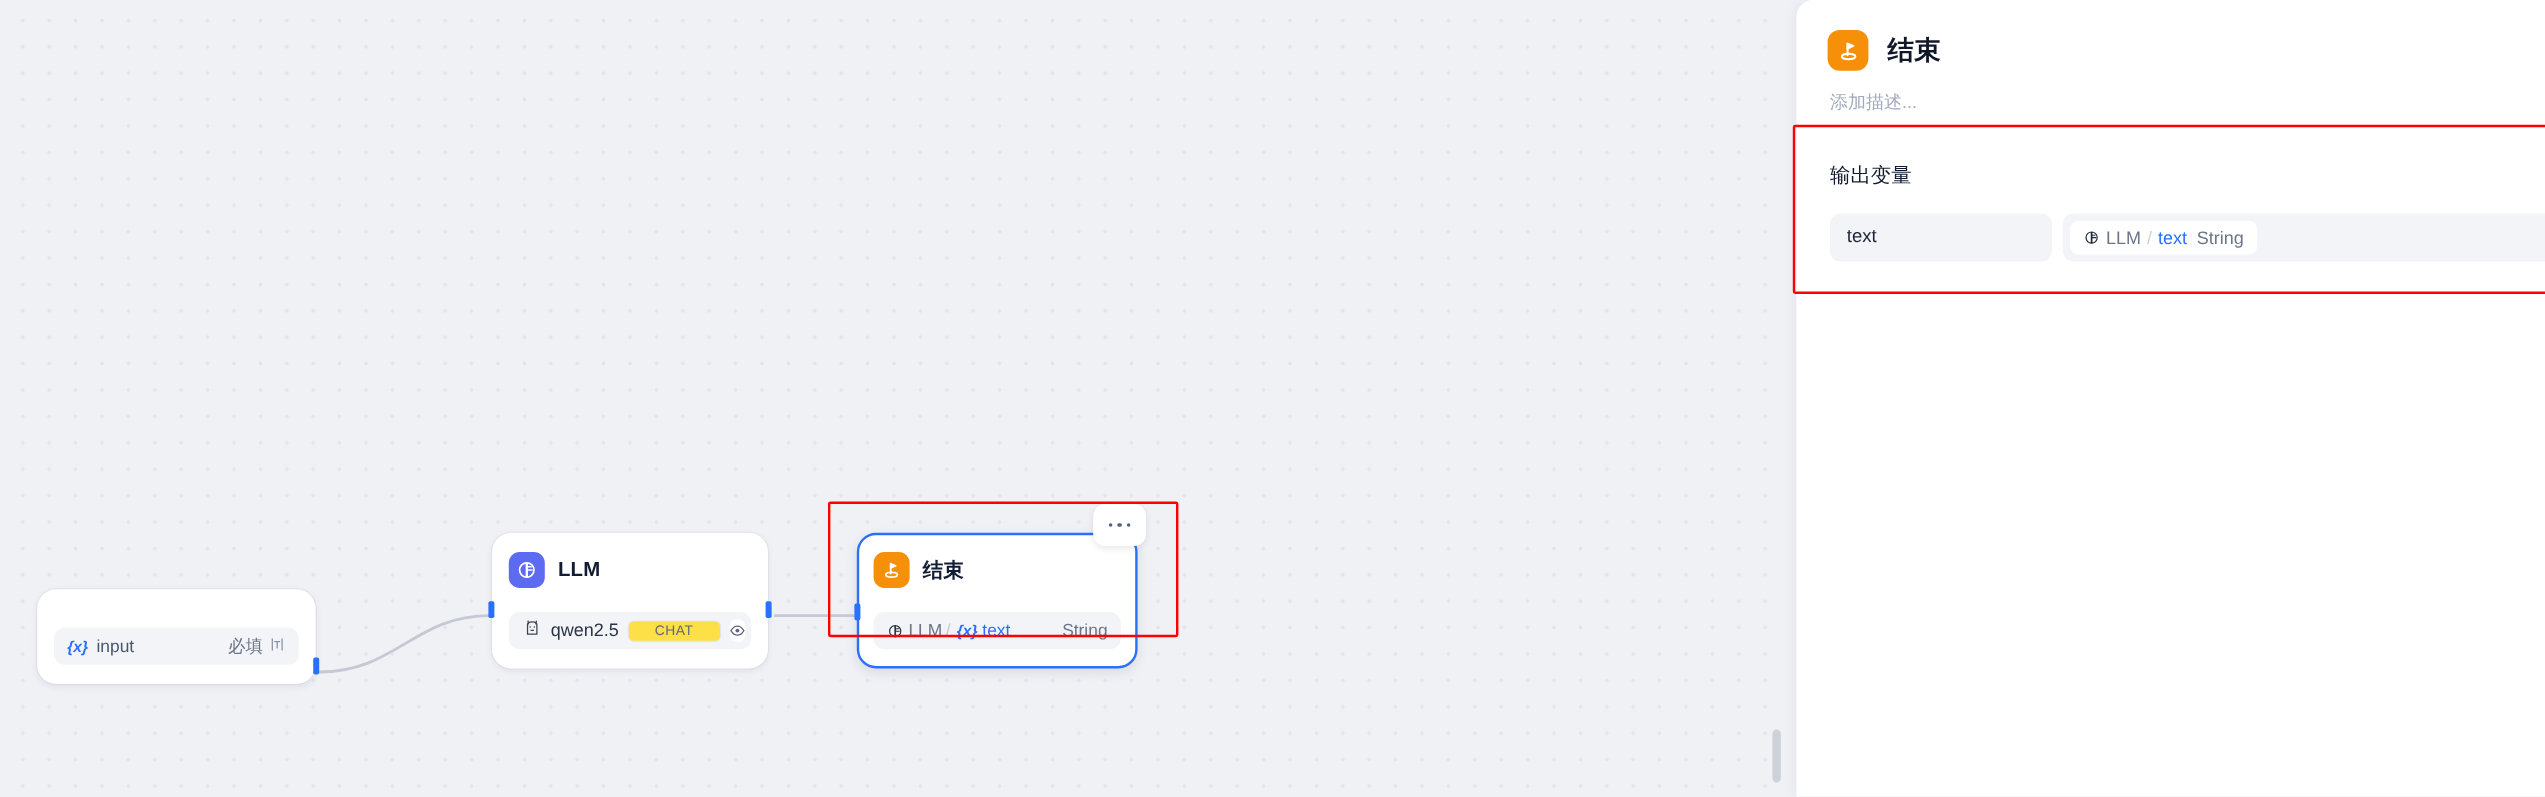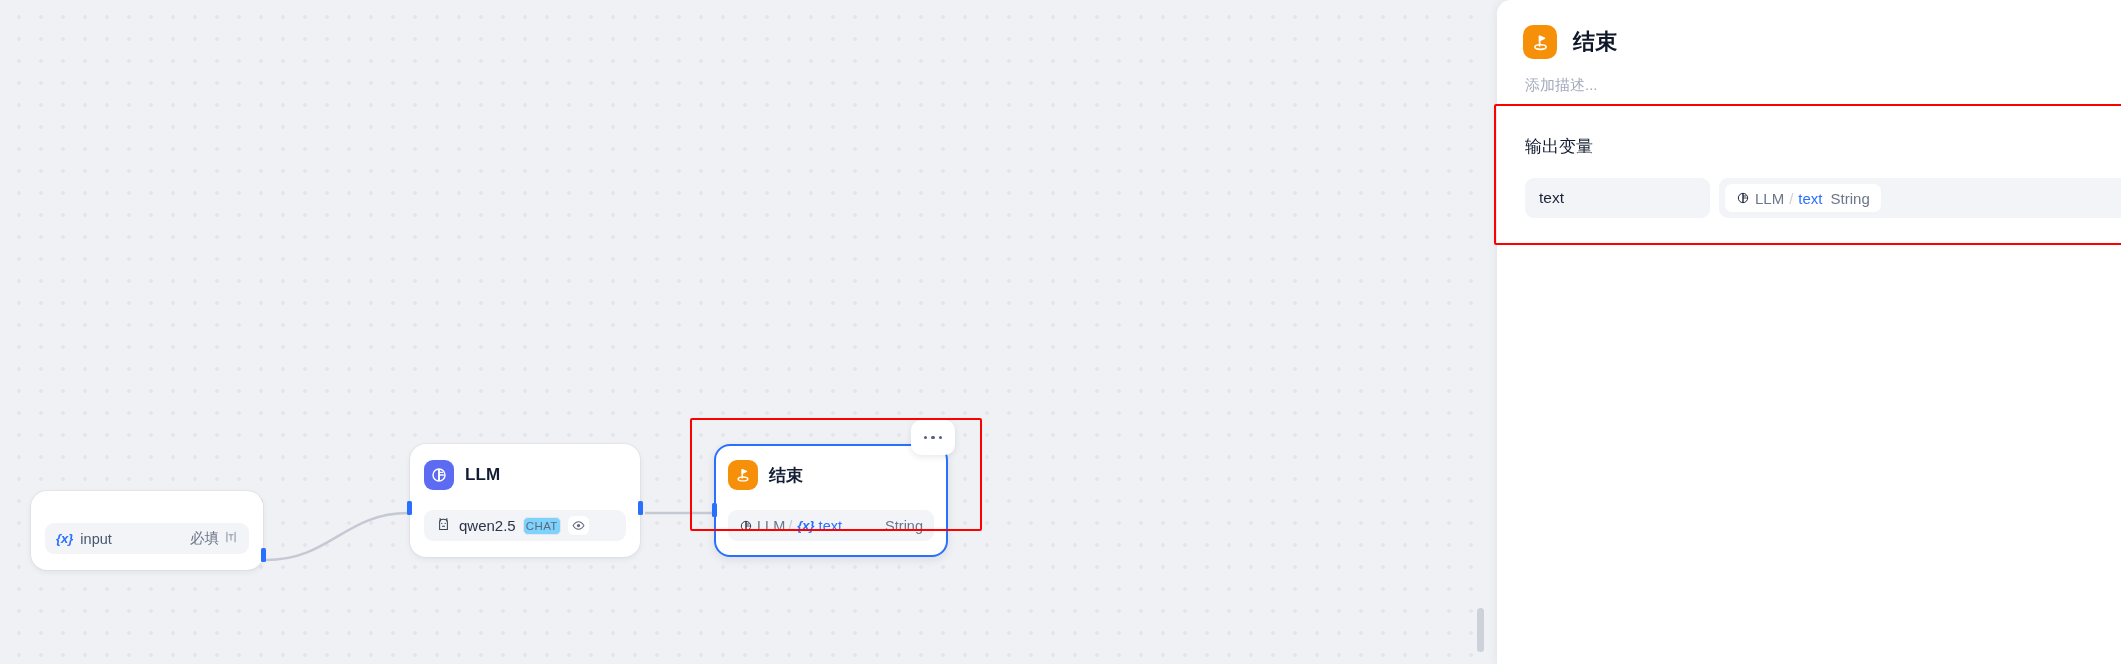--- a/index.html
+++ b/index.html
@@ -220,21 +220,21 @@
         <span>
           <svg width="17" height="17" viewBox="0 0 24 24" fill="none" stroke="#3c4454" stroke-width="1.5" stroke-linejoin="round">
             <path d="M7 3 L7.8 7.5 M17 3 L16.2 7.5"></path>
             <path d="M6.5 8 C6.5 5.5 8.5 4.5 12 4.5 C15.5 4.5 17.5 5.5 17.5 8 V19 H6.5 Z"></path>
             <circle cx="9.6" cy="10.5" r="0.9" fill="#3c4454" stroke="none"></circle>
             <circle cx="14.4" cy="10.5" r="0.9" fill="#3c4454" stroke="none"></circle>
             <path d="M10 14.5 H14"></path>
           </svg>
         </span>
         <span style="color:#2b3346; font-size:15px;">qwen2.5</span>
-        <span style="background:#7dd3fc; border:1px solid #e4e7ee; border-radius:5px; font-size:11.5px; padding:2px 2px; color:#5d6880; letter-spacing:.4px;">CHAT</span>
+        <span style="background:#fde047; border:1px solid #e4e7ee; border-radius:5px; font-size:11.5px; padding:2px 22px; color:#5d6880; letter-spacing:.4px;">CHAT</span>
         <span style="background:#fff; border-radius:6px; width:21px; height:19px; display:inline-flex; align-items:center; justify-content:center;">
           <svg width="13" height="13" viewBox="0 0 24 24" fill="none" stroke="#5d6880" stroke-width="1.9">
             <path d="M2 12 C5 7, 9 5, 12 5 C15 5, 19 7, 22 12 C19 17, 15 19, 12 19 C9 19, 5 17, 2 12 Z"></path>
             <circle cx="12" cy="12" r="3" fill="#5d6880" stroke="none"></circle>
           </svg>
         </span>
       </div>
       <div class="handle" style="left:-3px; top:57px;"></div>
       <div class="handle" style="right:-3px; top:57px;"></div>
     </div>

